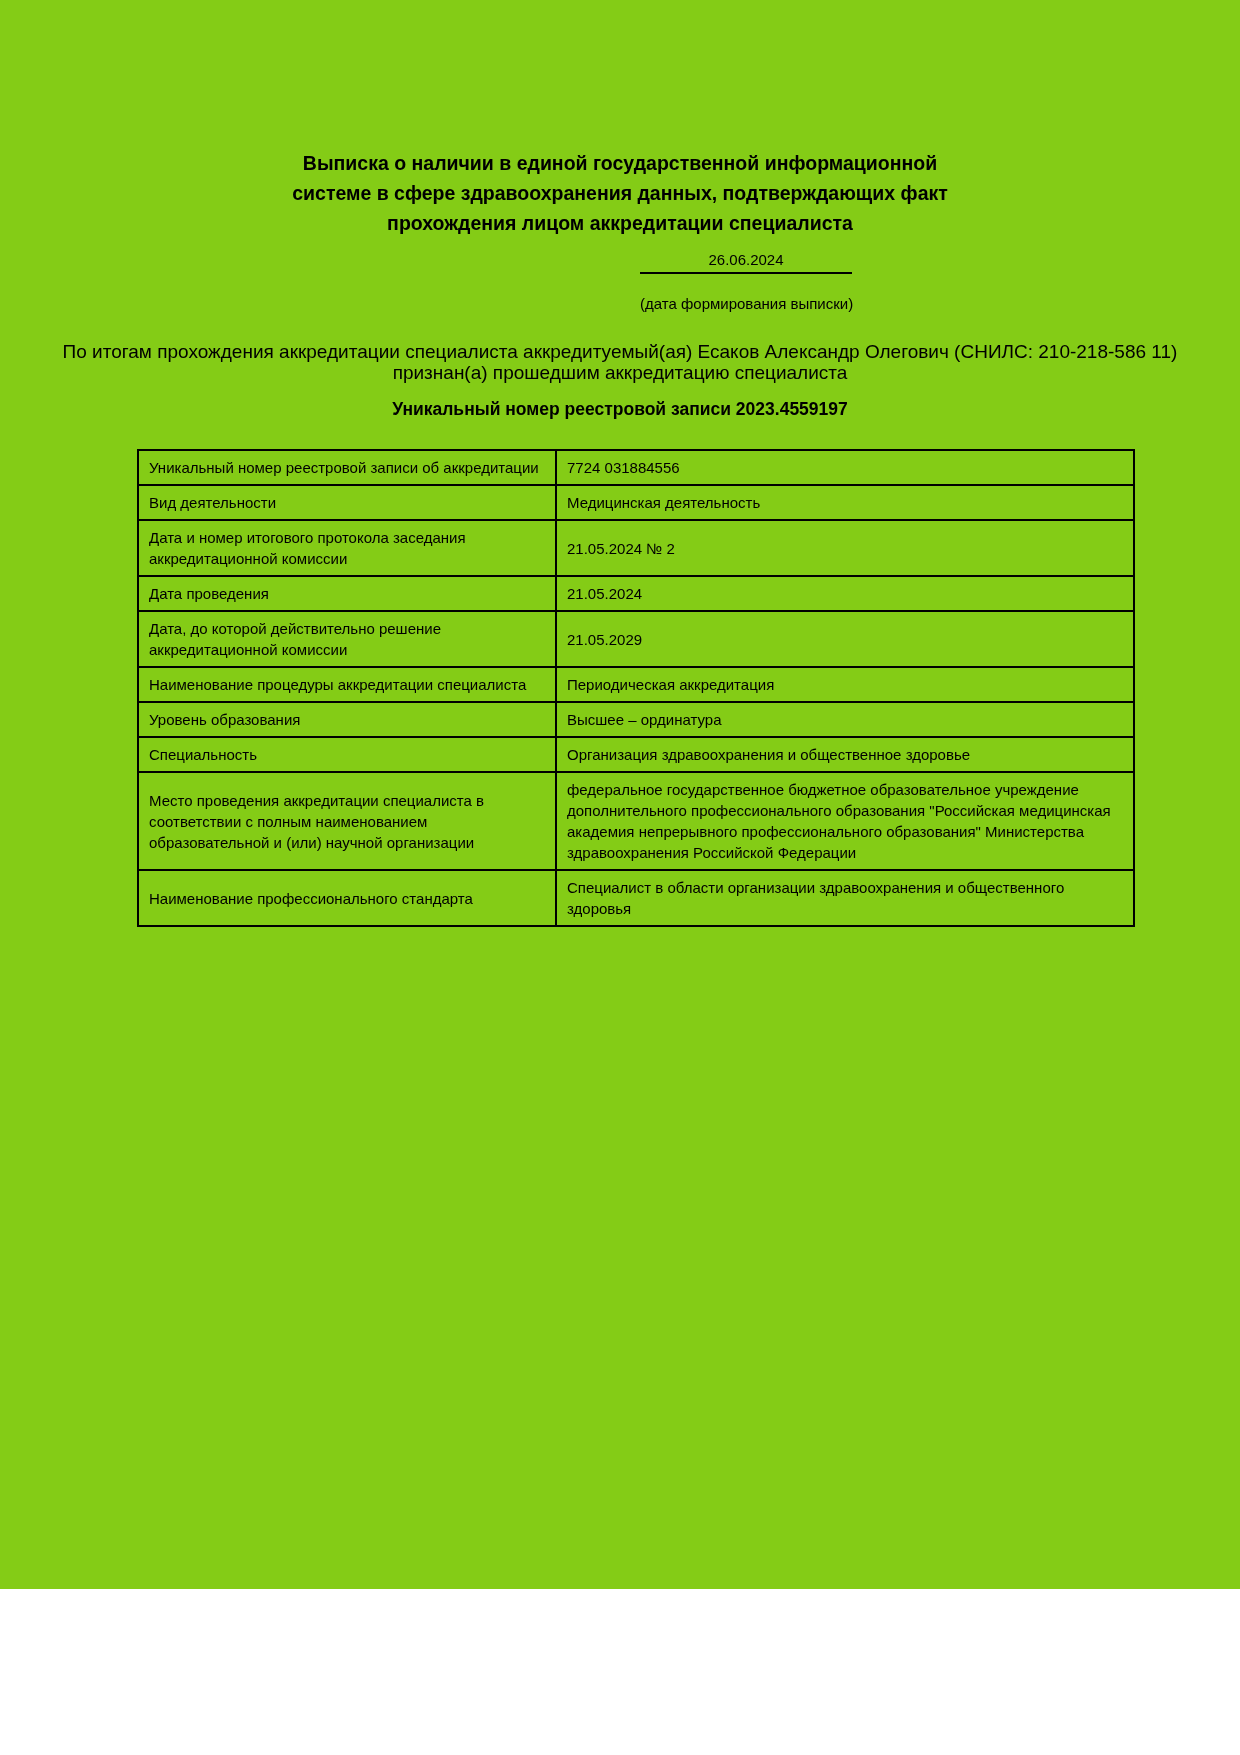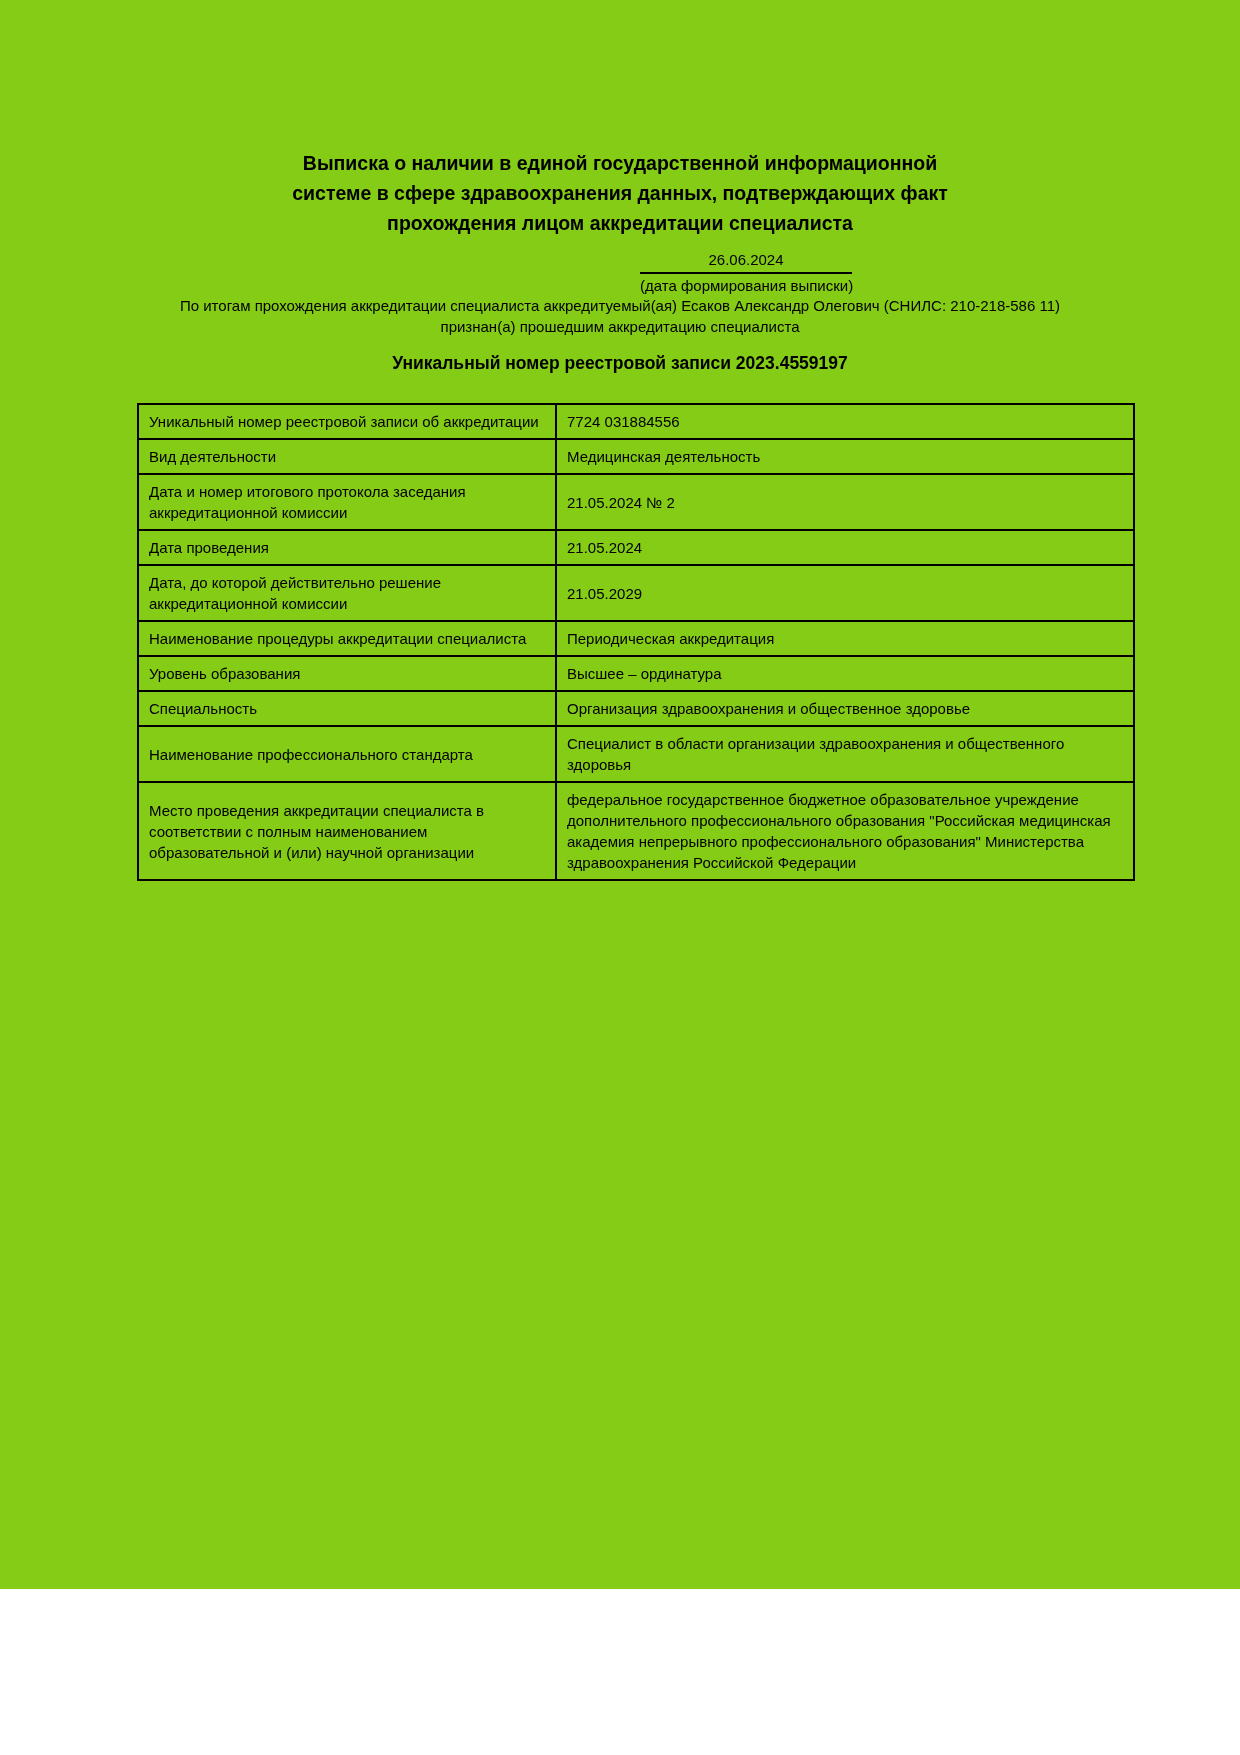--- a/index.html
+++ b/index.html
@@ -28,28 +28,28 @@
     font-size: 15px;
   }
   .date-value {
     display: block;
     padding-bottom: 3px;
     border-bottom: 2px solid #000000;
     line-height: 19px;
   }
   .date-caption {
     display: block;
-    padding-top: 2px;
+    padding-top: 20px;
     line-height: 19px;
     white-space: nowrap;
   }
   .intro {
-    margin-top: 0;
+    margin-top: 28px;
     text-align: center;
-    font-size: 15px;
+    font-size: 19px;
     line-height: 21px;
   }
   .intro span { display: block; }
   .section-heading {
     margin-top: 66px;
     text-align: center;
     font-size: 15.5px;
     text-decoration: underline;
   }
   .registry-heading {
@@ -128,23 +128,23 @@
       </tr>
       <tr>
         <td class="label-col">Уровень образования</td>
         <td class="value-col">Высшее – ординатура</td>
       </tr>
       <tr>
         <td class="label-col">Специальность</td>
         <td class="value-col">Организация здравоохранения и общественное здоровье</td>
       </tr>
       <tr>
+        <td class="label-col">Место проведения аккредитации специалиста в соответствии с полным наименованием образовательной и (или) научной организации</td>
+        <td class="value-col">федеральное государственное бюджетное образовательное учреждение дополнительного профессионального образования "Российская медицинская академия непрерывного профессионального образования" Министерства здравоохранения Российской Федерации</td>
+      </tr>
+      <tr>
         <td class="label-col">Наименование профессионального стандарта</td>
         <td class="value-col">Специалист в области организации здравоохранения и общественного здоровья</td>
-      </tr>
-      <tr>
-        <td class="label-col">Место проведения аккредитации специалиста в соответствии с полным наименованием образовательной и (или) научной организации</td>
-        <td class="value-col">федеральное государственное бюджетное образовательное учреждение дополнительного профессионального образования "Российская медицинская академия непрерывного профессионального образования" Министерства здравоохранения Российской Федерации</td>
       </tr>
     </tbody>
   </table>
 
 </div>
 
 </body></html>

